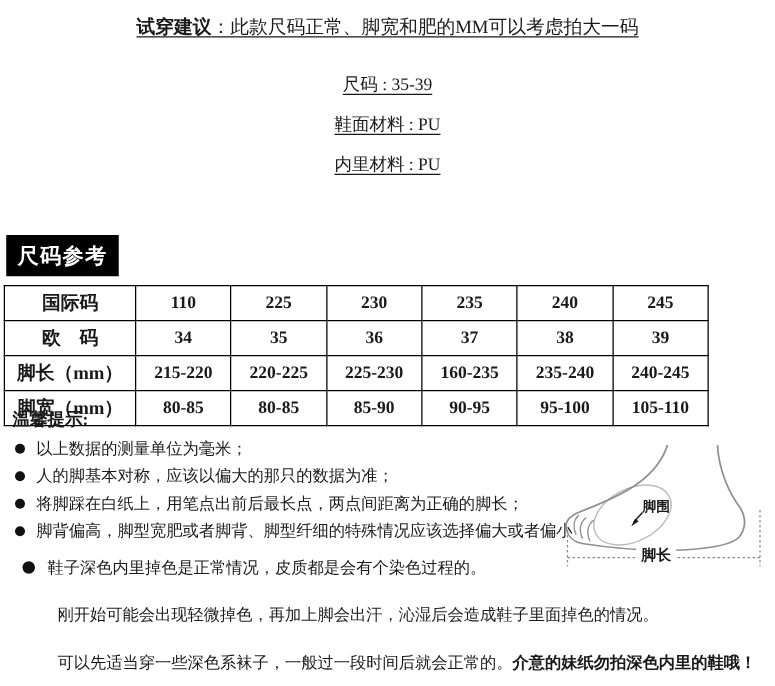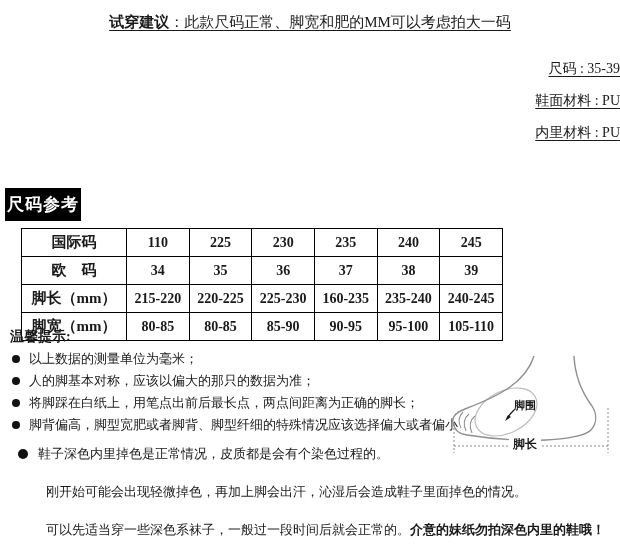--- a/index.html
+++ b/index.html
@@ -7,31 +7,31 @@
     position:relative;width:620px;height:549px;background:#ffffff;
     font-family:"Liberation Serif","DejaVu Serif",serif;color:#1a1a1a;overflow:hidden;
   }
   
   .top-info{text-align:center;padding-top:13px;}
   .fitting-line{font-size:15px;line-height:19px;margin:0;
     text-decoration:underline;text-underline-offset:3px;white-space:pre-wrap;}
   .fitting-line .lead{font-weight:bold;}
   .top-info .row1{margin-top:27px;}
   .top-info .rown{margin-top:16px;}
-  .top-info .row{height:16px;text-align:right;}
+  .top-info .row{height:16px;}
   .top-info span.u{font-size:14px;text-decoration:underline;text-underline-offset:3px;white-space:pre-wrap;}
   
   .size-ref-heading{
-    position:absolute;left:5px;top:188px;width:76px;height:33px;
+    position:absolute;left:5px;top:188px;width:90px;height:33px;
     background:#000000;color:#ffffff;font-weight:bold;font-size:17px;
     line-height:33px;text-align:center;letter-spacing:1px;
   }
   
   table.size-table{
-    position:absolute;left:21px;top:228px;width:482px;
+    position:absolute;left:3px;top:228px;width:564px;
     border-collapse:collapse;table-layout:fixed;
   }
   table.size-table td{
     border:1px solid #000000;height:27px;text-align:center;vertical-align:middle;
     font-size:14px;font-weight:bold;font-family:"Liberation Serif","DejaVu Serif",serif;
     padding:0;
   }
   table.size-table td.rowlabel{font-size:15px;white-space:pre;}
   table.size-table col.labelcol{width:105px;}
   

